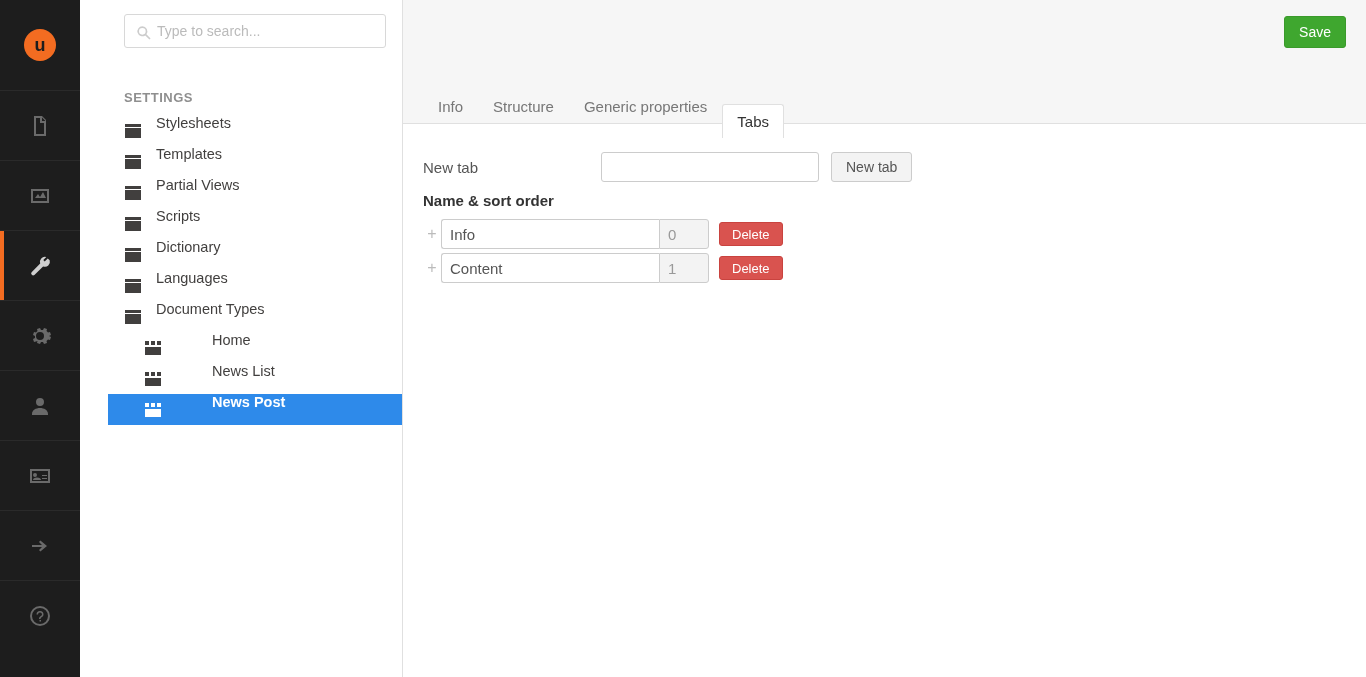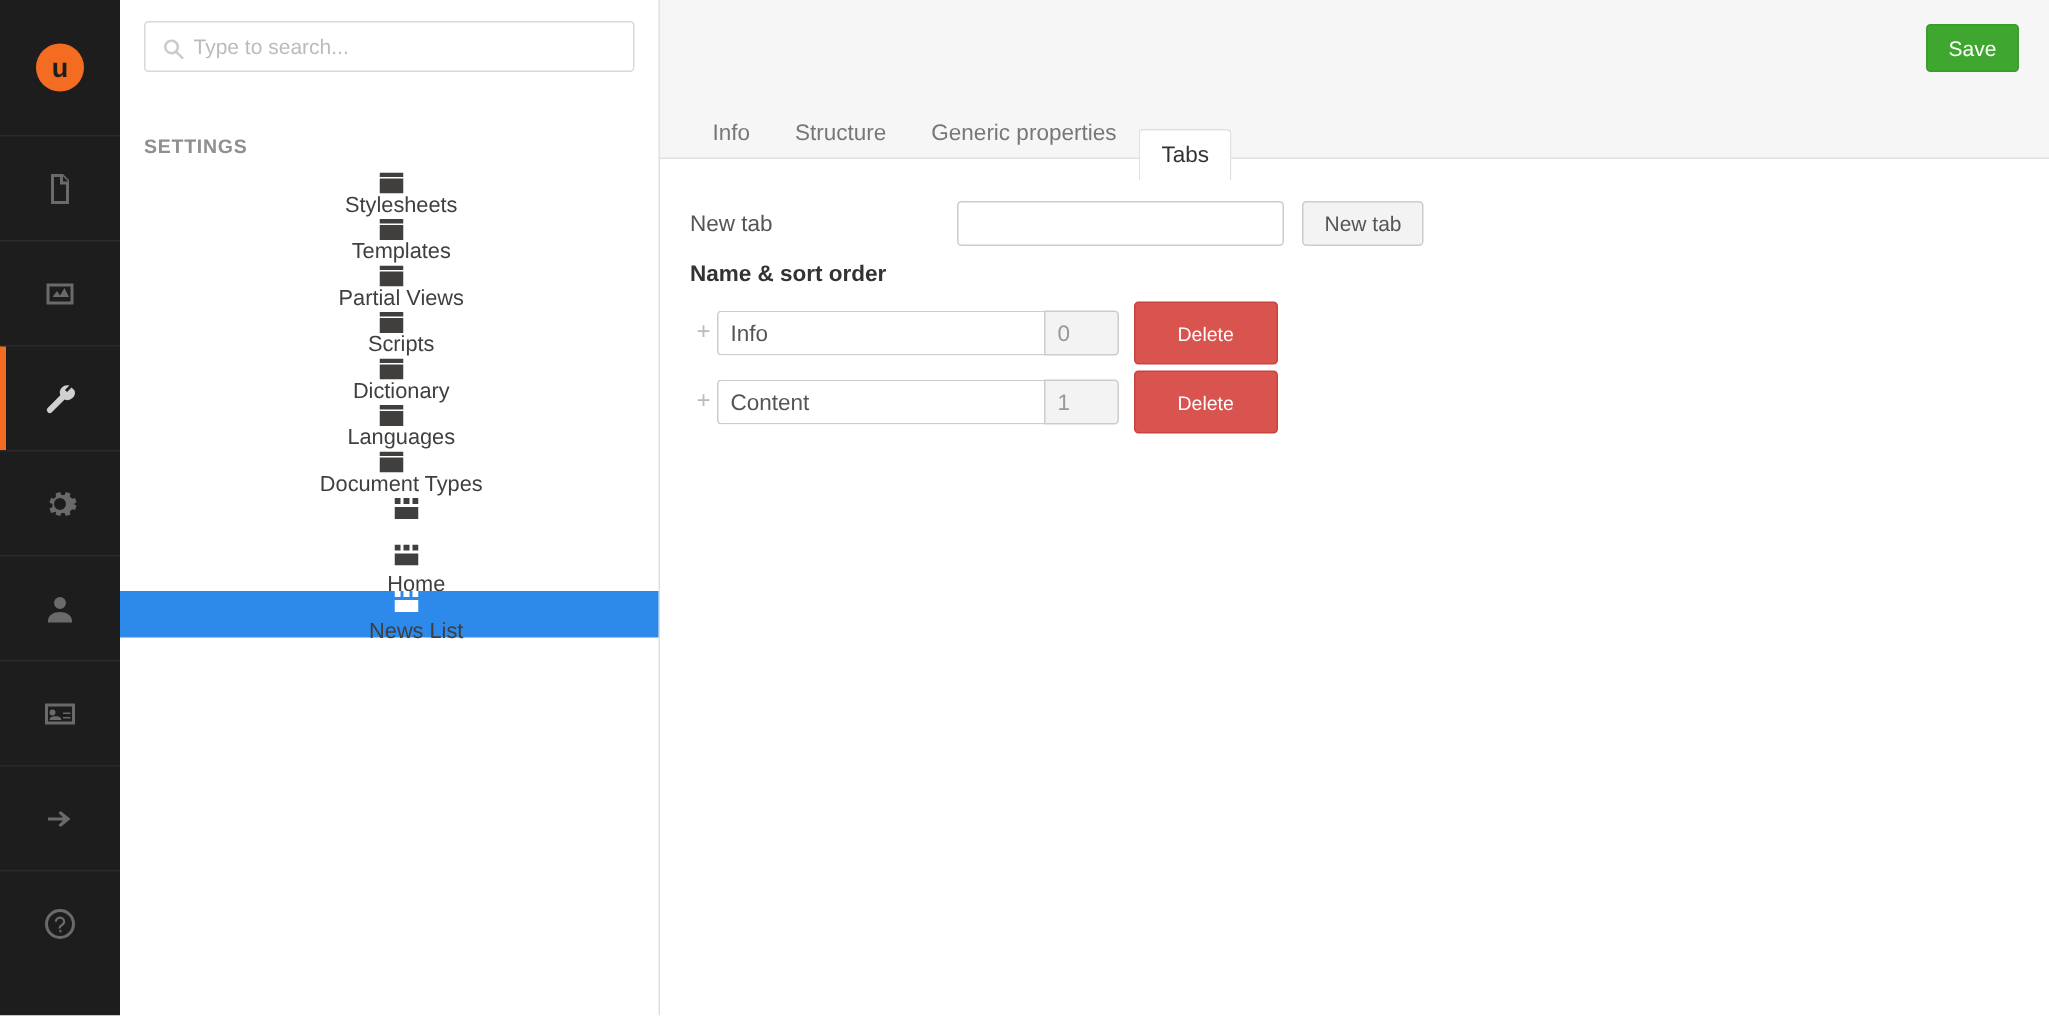--- a/index.html
+++ b/index.html
@@ -11,57 +11,57 @@
 .rail { width: 80px; background: #1d1d1d; display: flex; flex-direction: column; }
 .rail-logo { height: 90px; display: flex; align-items: center; justify-content: center; }
 .rail-logo-circle { width: 32px; height: 32px; border-radius: 50%; background: #f36c21; display: flex; align-items: center; justify-content: center; color: #1d1d1d; font-weight: bold; font-size: 18px; }
 .rail-item { height: 70px; display: flex; align-items: center; justify-content: center; border-top: 1px solid #2a2a2a; cursor: pointer; position: relative; }
 .rail-item svg { fill: #6a6a6a; }
 .rail-item.active { background: #1d1d1d; }
 .rail-item.active::before { content: ""; position: absolute; left: 0; top: 0; bottom: 0; width: 4px; background: #f36c21; }
 .rail-item.active svg { fill: #d0d0d0; }
 
 
-.tree { width: 360px; border-right: 1px solid #e0e0e0; display: flex; flex-direction: column; }
+.tree { width: 323px; border-right: 1px solid #e0e0e0; display: flex; flex-direction: column; padding-left: 28px; }
 .tree-search { padding: 14px 16px; }
 .tree-search-input { width: 100%; height: 34px; border: 1px solid #d8d8d8; border-radius: 3px; padding: 0 10px 0 32px; font-size: 14px; color: #333; }
 .tree-search-input::placeholder { color: #bbb; }
 .tree-search-wrap { position: relative; }
 .tree-search-wrap svg { position: absolute; left: 10px; top: 9px; fill: #ccc; }
 
 .tree-section { padding: 28px 16px 10px; color: #8f8f8f; font-size: 13px; font-weight: bold; letter-spacing: 0.5px; }
 .tree-list { list-style: none; }
-.tree-node { display: flex; align-items: center; height: 31px; padding-left: 16px; cursor: pointer; flex-direction: column; }
+.tree-node { display: flex; height: 31px; padding-left: 16px; cursor: pointer; }
 .tree-node.selected { background: #2e8aea; color: #fff; }
 .tree-node.child { padding-left: 36px; gap: 36px; }
 .tree-node .node-icon { width: 18px; margin-right: 14px; display: inline-flex; align-items: center; justify-content: center; }
 .tree-node .node-label { font-size: 14.5px; color: #413f3e; }
 .tree-node.selected .node-label { color: #ffffff; font-weight: bold; }
 
 
 .main { flex: 1; display: flex; flex-direction: column; background: #fff; }
-.main-header { background: #f6f6f6; border-bottom: 1px solid #e0e0e0; padding: 14px 36px 0 20px; position: relative; height: 106px; }
+.main-header { background: #f6f6f6; border-bottom: 1px solid #e0e0e0; padding: 14px 36px 0 20px; position: relative; height: 124px; }
 .save-btn { position: absolute; right: 20px; top: 16px; background: #3fa72f; color: #fff; border: 1px solid #3a9a2b; border-radius: 3px; padding: 7px 14px; font-size: 14px; cursor: pointer; }
 .tabs { position: absolute; bottom: 0; left: 20px; display: flex; }
 .tab { padding: 8px 14px; color: #777; font-size: 15px; cursor: pointer; border: 1px solid transparent; border-bottom: none; }
 .tab.active { background: #fff; border-color: #e0e0e0; border-radius: 3px 3px 0 0; color: #333; position: relative; top: 15px; }
 
 .main-body { padding: 28px 20px; }
 .form-row { display: flex; align-items: center; margin-bottom: 10px; }
 .form-label { width: 178px; color: #555; font-size: 15px; }
 .form-input { height: 30px; border: 1px solid #ccc; border-radius: 3px; padding: 0 8px; font-size: 14px; }
 .form-input.wide { width: 218px; }
 .btn-default { height: 30px; padding: 0 14px; border: 1px solid #ccc; border-radius: 3px; background: #f3f3f3; color: #555; font-size: 14px; cursor: pointer; margin-left: 12px; }
 
 .section-label { font-weight: bold; color: #333; font-size: 15px; margin-bottom: 10px; }
 .tab-row { display: flex; align-items: center; margin-bottom: 4px; }
 .drag-handle { width: 18px; display: flex; align-items: center; justify-content: center; color: #bbb; font-size: 16px; cursor: move; }
 .name-input { width: 218px; height: 30px; border: 1px solid #ccc; border-right: none; border-radius: 3px 0 0 3px; padding: 0 8px; font-size: 15px; color: #555; }
 .order-input { width: 50px; height: 30px; border: 1px solid #ccc; border-radius: 0 3px 3px 0; padding: 0 8px; font-size: 15px; color: #999; background: #f3f3f3; margin-right: 10px; }
-.btn-delete { height: 42px; padding: 0 28px; background: #d9534f; border: 1px solid #c9433f; border-radius: 3px; color: #fff; font-size: 13px; cursor: pointer; }
+.btn-delete { height: 24px; padding: 0 12px; background: #d9534f; border: 1px solid #c9433f; border-radius: 3px; color: #fff; font-size: 13px; cursor: pointer; }
 
 
 .icon20 { width: 20px; height: 20px; }
 .icon24 { width: 24px; height: 24px; }
 </style>
 </head>
 <body>
 
 <div class="app">
 

